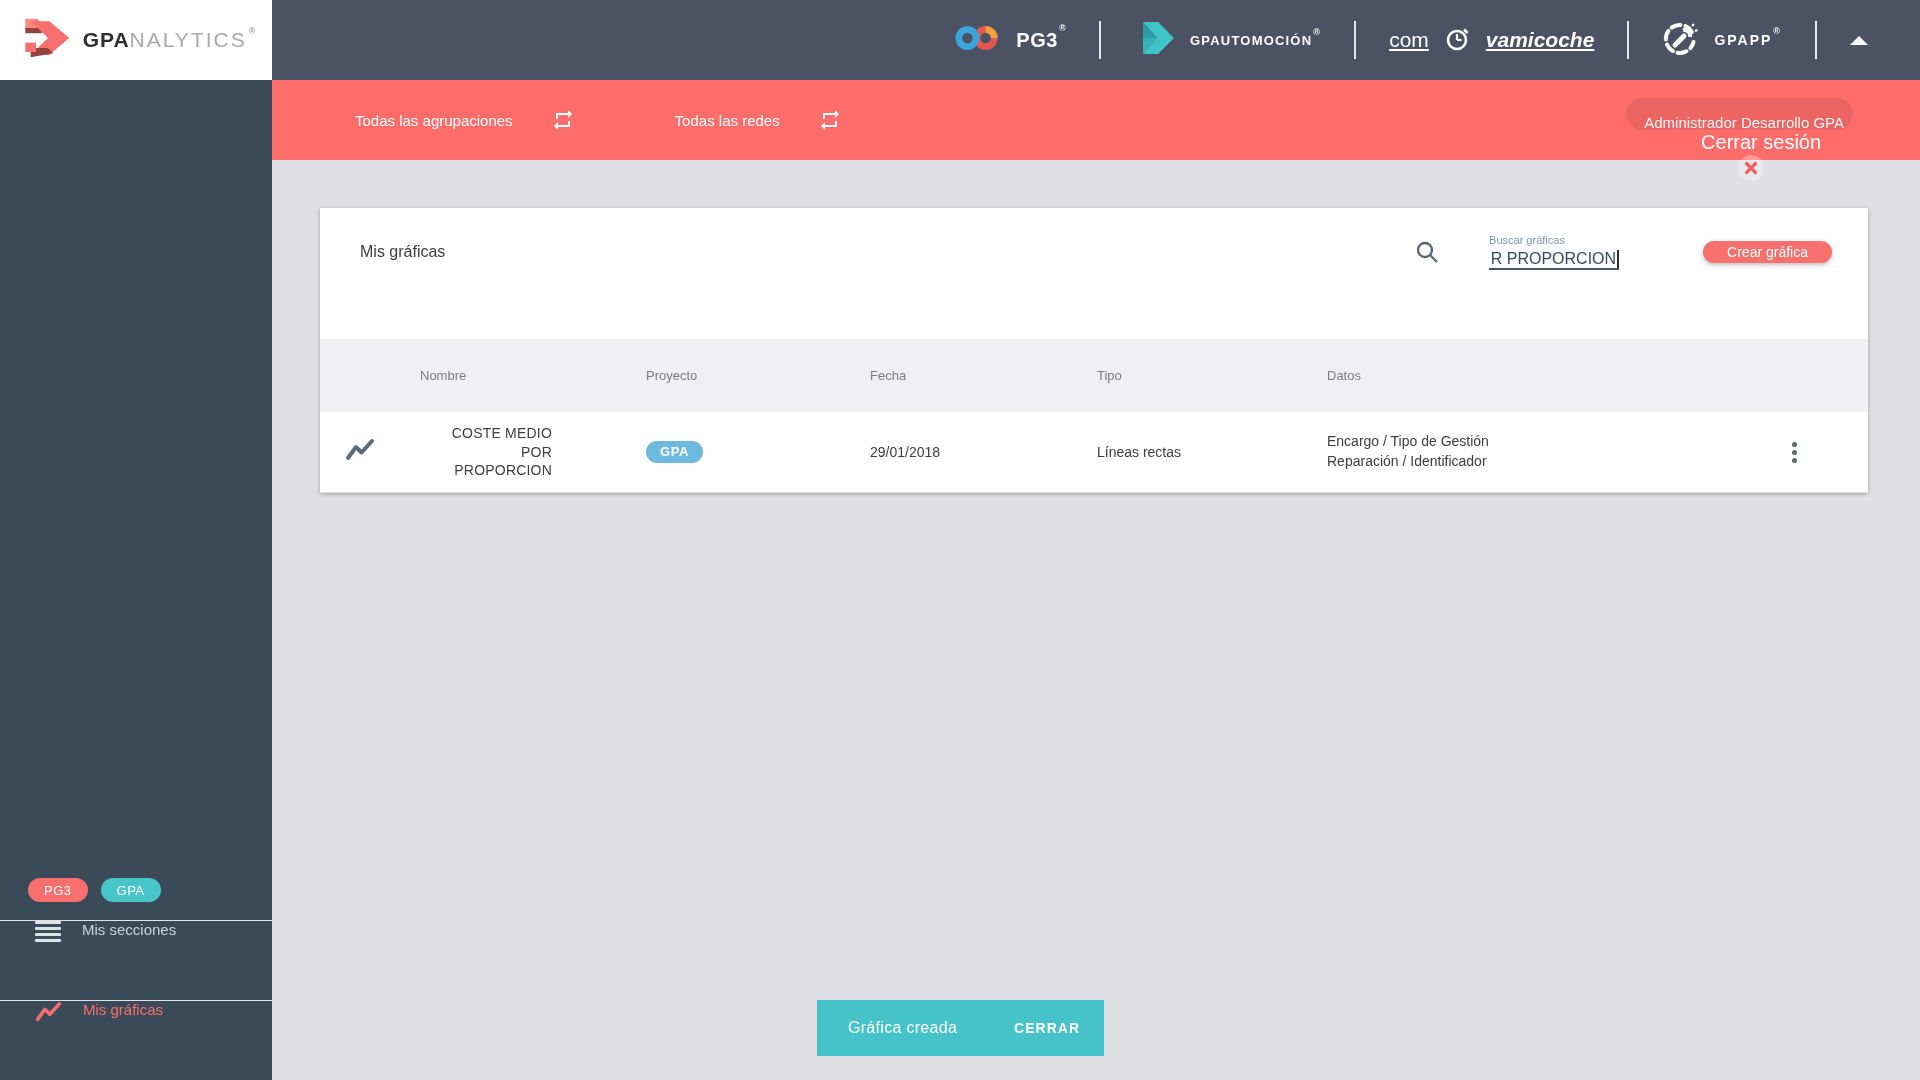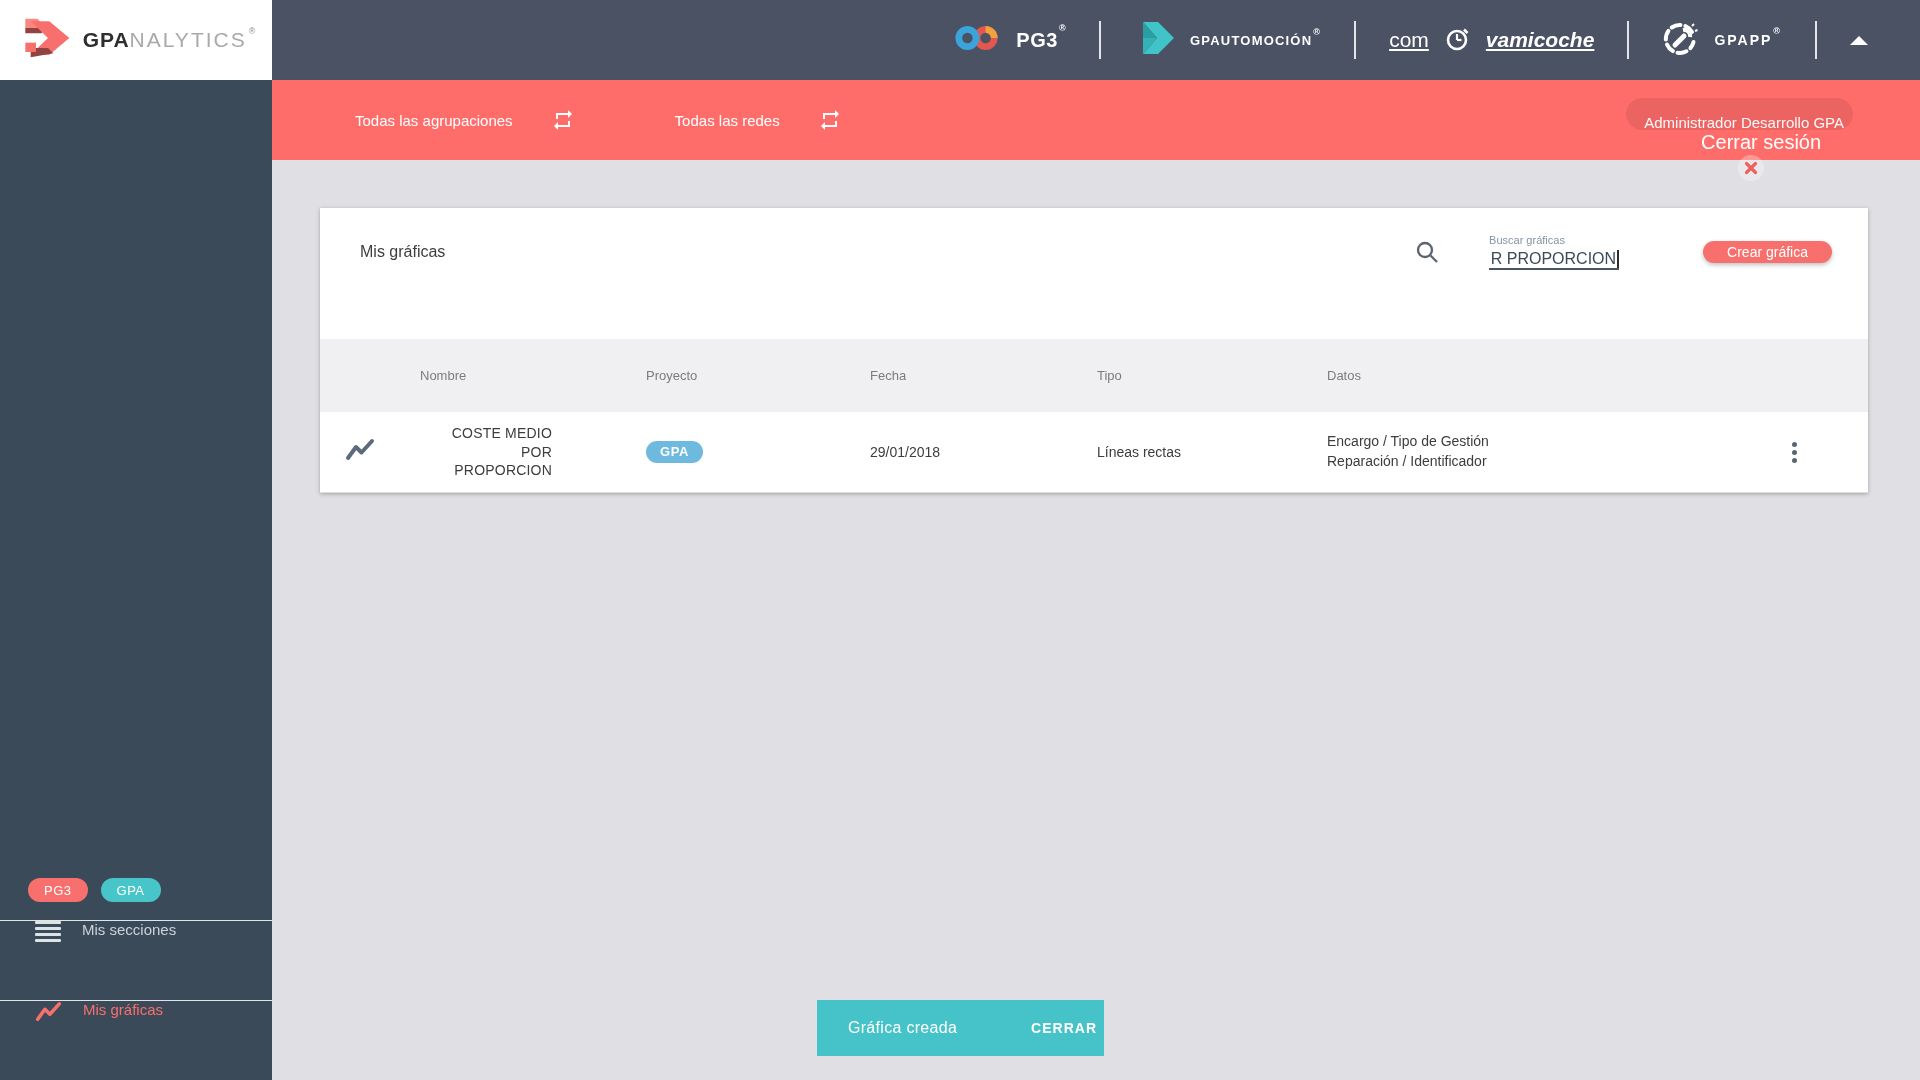--- a/index.html
+++ b/index.html
@@ -127,21 +127,21 @@
     letter-spacing:0.6px; padding:0 14px;
   }
   .datos-cell div { line-height:1.4; }
   .dots { display:inline-flex; flex-direction:column; gap:3px; cursor:pointer; padding:6px; }
   .dots span { width:5px; height:5px; border-radius:50%; background:#5b6770; }
 
   
   .toast {
     position:absolute; left:817px; top:1000px; width:287px; height:56px;
     background:#46c3c8; color:#fff;
-    display:flex; align-items:center; padding:0 7px 0 31px;
+    display:flex; align-items:center; padding:0 24px 0 31px;
   }
   .toast-msg { font-size:16px; letter-spacing:0.3px; }
   .toast-action { margin-left:auto; font-size:14px; font-weight:bold; letter-spacing:1px; cursor:pointer; }
 </style>
 </head>
 <body>
 
 <header class="app-header">
   <div class="brand-cluster">
 

